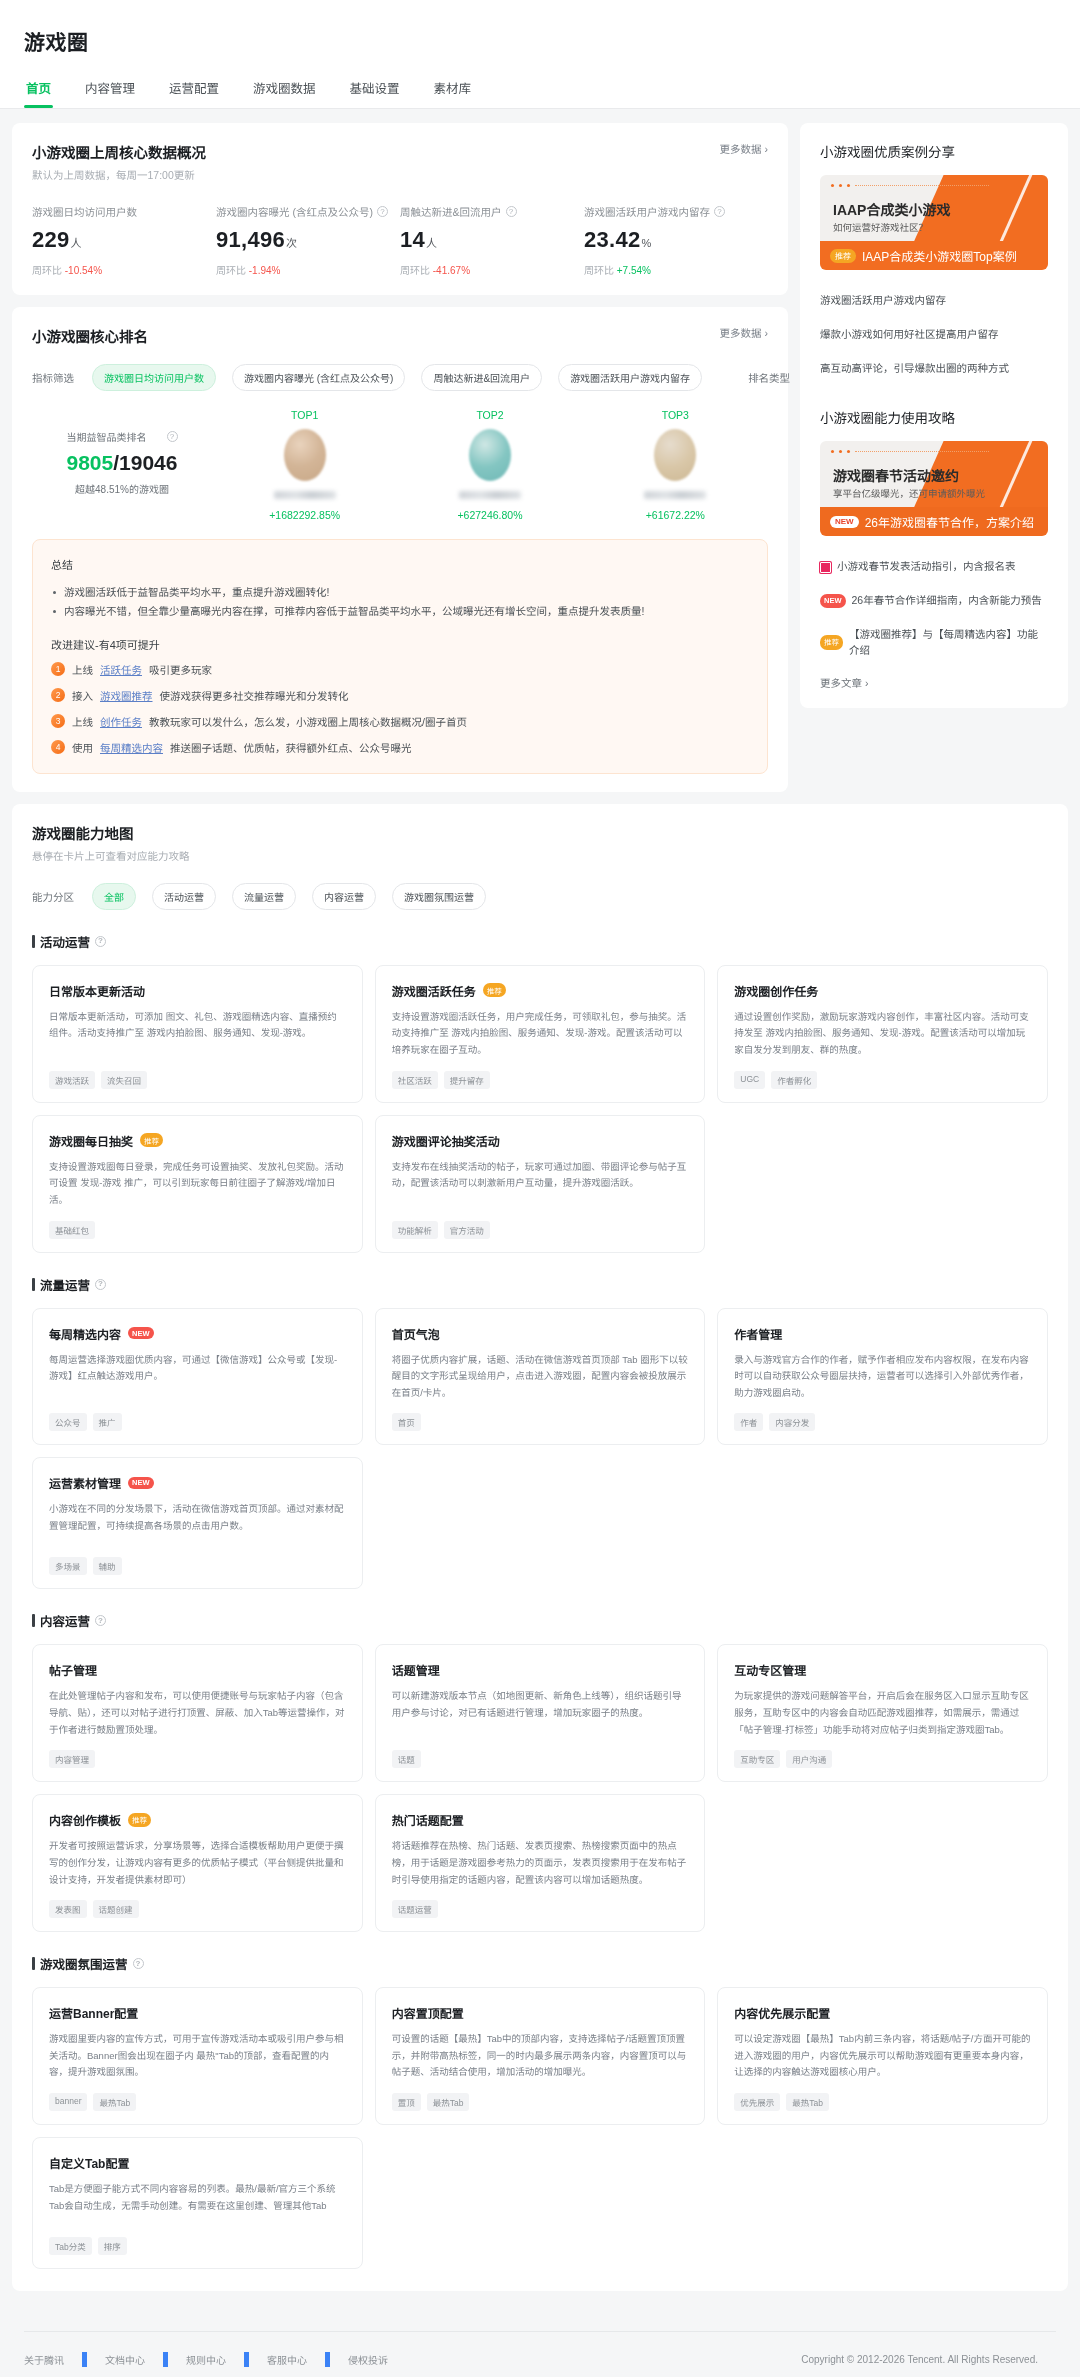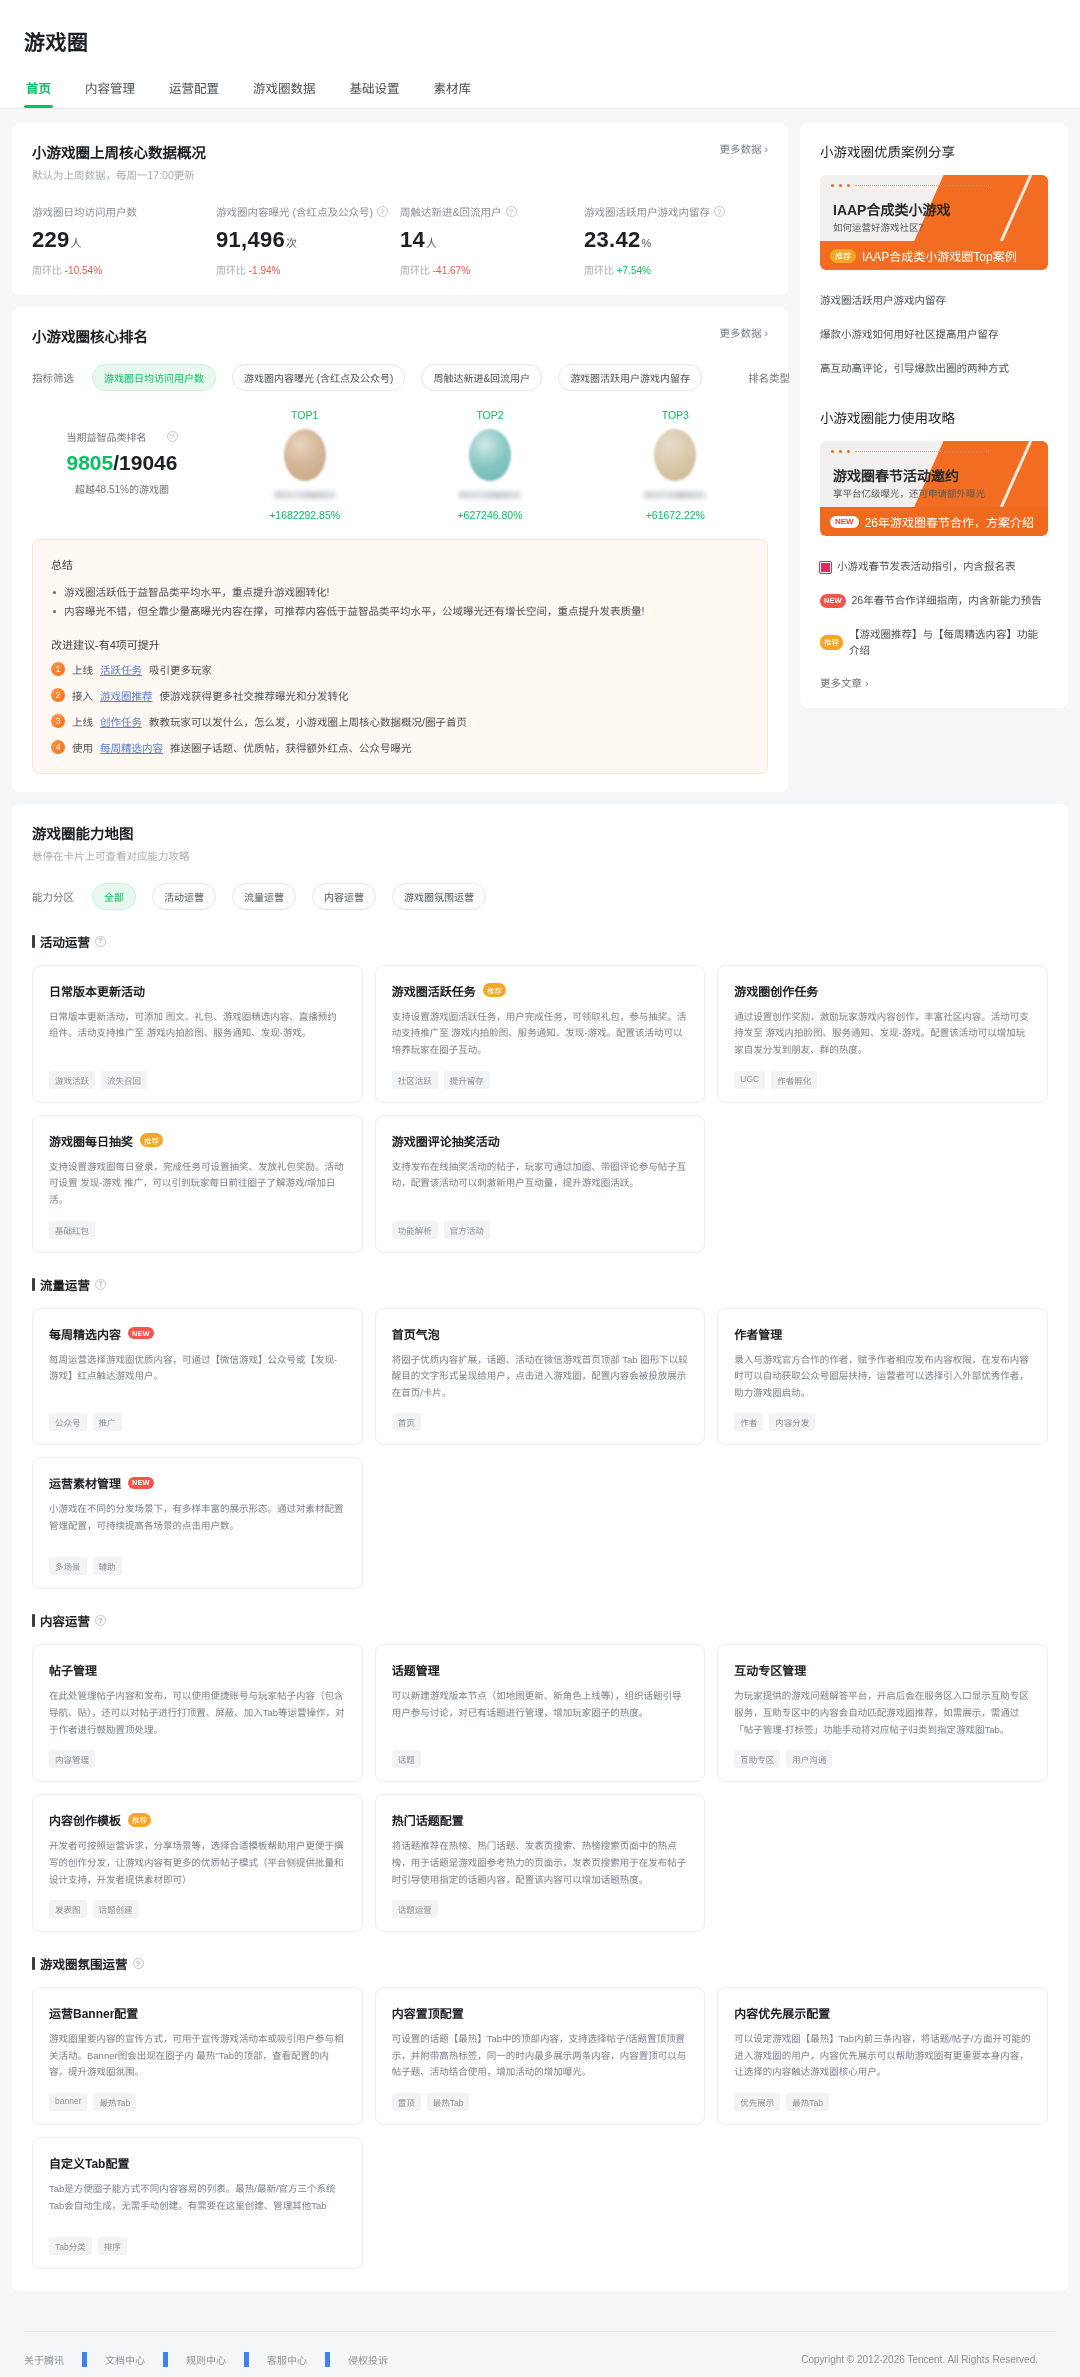--- a/index.html
+++ b/index.html
@@ -815,21 +815,21 @@
             <div class="tags">
               <span class="tg">作者</span>
               <span class="tg">内容分发</span>
             </div>
           </div>
           <div class="feat">
             <div class="feat-h">
               <div class="feat-t">运营素材管理</div>
               <span class="badge-new">NEW</span>
             </div>
-            <div class="feat-d">小游戏在不同的分发场景下，有多样丰富的展示形态。通过对素材配置管理配置，可持续提高各场景的点击用户数。</div>
+            <div class="feat-d">小游戏在不同的分发场景下，活动在微信游戏首页顶部。通过对素材配置管理配置，可持续提高各场景的点击用户数。</div>
             <div class="tags">
               <span class="tg">多场景</span>
               <span class="tg">辅助</span>
             </div>
           </div>
         </div>
         <div class="sect-bar">
           <span class="vline"></span>
           <span>内容运营</span>
           <span class="q-icon">?</span>

